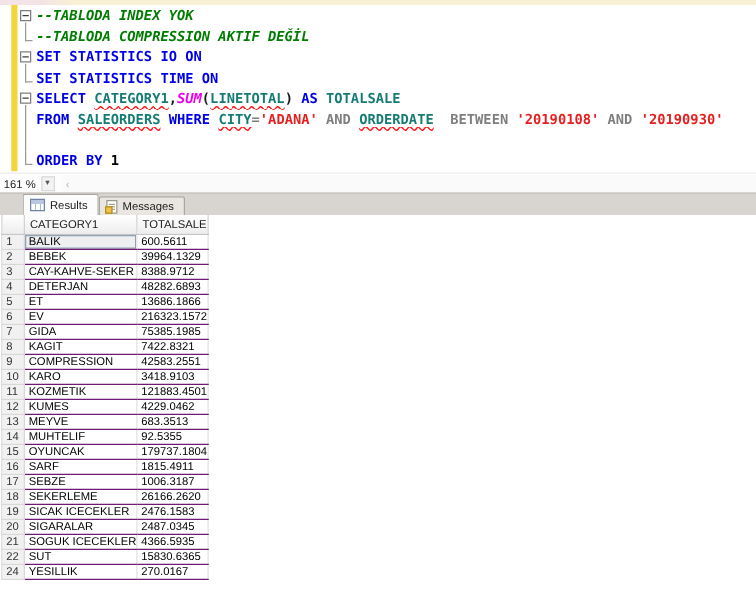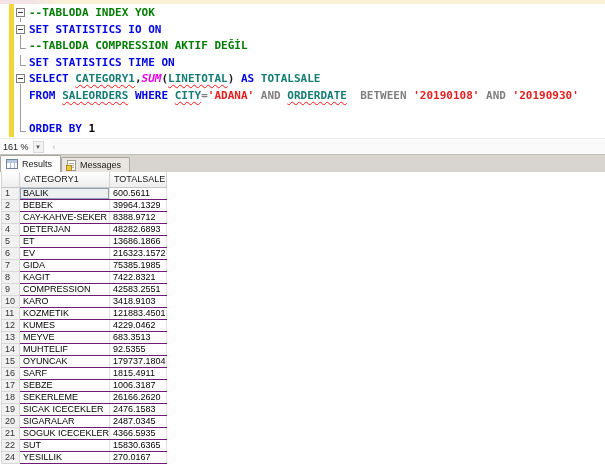--- a/index.html
+++ b/index.html
@@ -20,21 +20,21 @@
   .fold { position:relative; width:13px; flex:0 0 13px; }
   .fold-box { position:absolute; left:0; top:3px; width:9px; height:9px;
     border:1px solid #7e7e7e; background:#fff; }
   .fold-box::after { content:""; position:absolute; left:1px; top:3px; width:5px; height:1px; background:#3c3c3c; }
   .fold-start::after { content:""; position:absolute; left:4px; top:13px; bottom:0; width:1px; background:#9a9a9a; }
   .fold-mid::after { content:""; position:absolute; left:4px; top:0; bottom:0; width:1px; background:#9a9a9a; }
   .fold-end::after { content:""; position:absolute; left:4px; top:0; width:5px; height:10px;
     border-left:1px solid #9a9a9a; border-bottom:1px solid #9a9a9a; }
   .line-text { white-space:pre; font:bold 11px "DejaVu Sans Mono", monospace; line-height:16.5px; color:#1a1a1a; }
   .tk-kw { color:#0000e8; }
-  .tk-comment { color:#007d00; }
+  .tk-comment { color:#007d00;font-style:italic; }
   .tk-str { color:#e62020; }
   .tk-fn { color:#ea00ea;font-style:italic; }
   .tk-op { color:#7f7f7f; }
   .tk-id { color:#157c74; }
   .tk-plain { color:#1a1a1a; }
   .tk-num { color:#000; }
   .tk-idq { color:#157c74;
     text-decoration:underline wavy #ff1515; text-decoration-thickness:1px;
     text-underline-offset:2px; text-decoration-skip-ink:none; }
 
@@ -44,21 +44,21 @@
   .zoom-combo { display:flex; align-items:center; height:32px; margin-left:1px;
     padding:0 2px; font-size:9px; color:#222; }
   .zoom-value { padding-right:4px; }
   .combo-arrow { width:11px; height:12px; display:flex; align-items:center; justify-content:center;
     color:#555; font-size:6px; border:1px solid #d9d9d9; background:#f3f3f3; }
   .hscroll { flex:1; height:14px; margin-left:4px; background:#fafafa; display:flex; align-items:center; }
   .scroll-left-arrow { color:#b9b9b9; font-size:9px; padding-left:3px; line-height:14px; }
 
   
   .tab-bar { position:absolute; left:0; top:154px; width:605px; height:18px;
-    background:#d8d5d0; border-top:1px solid #c4c1bc; display:flex; align-items:flex-end; padding-left:0; }
+    background:#d8d5d0; border-top:1px solid #c4c1bc; display:flex; align-items:flex-end; padding-left:18px; }
   .tab { display:flex; align-items:center; gap:4px; padding:0 8px 0 5px; font-size:9px; color:#1a1a1a;
     border:1px solid #a9a6a1; border-bottom:none; border-radius:2px 2px 0 0; }
   .tab.active { background:#fcfcfc; height:17px; }
   .tab.inactive { background:#e9e6e1; height:15px; }
   .icon-results { width:12px; height:10px; border:1px solid #6f83a3; background:
     linear-gradient(to bottom, #b9c8de 0 3px, transparent 3px),
     repeating-linear-gradient(to right, #fff 0 3px, #a9bad2 3px 4px),
     #fff; }
   .icon-messages { position:relative; width:9px; height:11px; background:#fffef8; border:1px solid #9a978f; }
   .icon-messages::before { content:""; position:absolute; left:1px; top:2px; width:5px; height:1px;
@@ -89,28 +89,28 @@
   <div class="editor">
     <div class="change-bar"></div>
     <div class="code-lines">
         <div class="code-line">
           <span class="fold fold-start">
             <span class="fold-box"></span>
           </span>
           <span class="line-text"><span class="tk-comment">--TABLODA INDEX YOK</span></span>
         </div>
         <div class="code-line">
+          <span class="fold fold-end"></span>
+          <span class="line-text"><span class="tk-comment">--TABLODA COMPRESSION AKTIF DEĞİL</span></span>
+        </div>
+        <div class="code-line">
           <span class="fold fold-start">
             <span class="fold-box"></span>
           </span>
           <span class="line-text"><span class="tk-kw">SET STATISTICS IO ON</span></span>
-        </div>
-        <div class="code-line">
-          <span class="fold fold-end"></span>
-          <span class="line-text"><span class="tk-comment">--TABLODA COMPRESSION AKTIF DEĞİL</span></span>
         </div>
         <div class="code-line">
           <span class="fold fold-end"></span>
           <span class="line-text"><span class="tk-kw">SET STATISTICS TIME ON</span></span>
         </div>
         <div class="code-line">
           <span class="fold fold-start">
             <span class="fold-box"></span>
           </span>
           <span class="line-text"><span class="tk-kw">SELECT </span><span class="tk-idq">CATEGORY1</span><span class="tk-plain">,</span><span class="tk-fn">SUM</span><span class="tk-plain">(</span><span class="tk-idq">LINETOTAL</span><span class="tk-plain">) </span><span class="tk-kw">AS </span><span class="tk-id">TOTALSALE</span></span>

